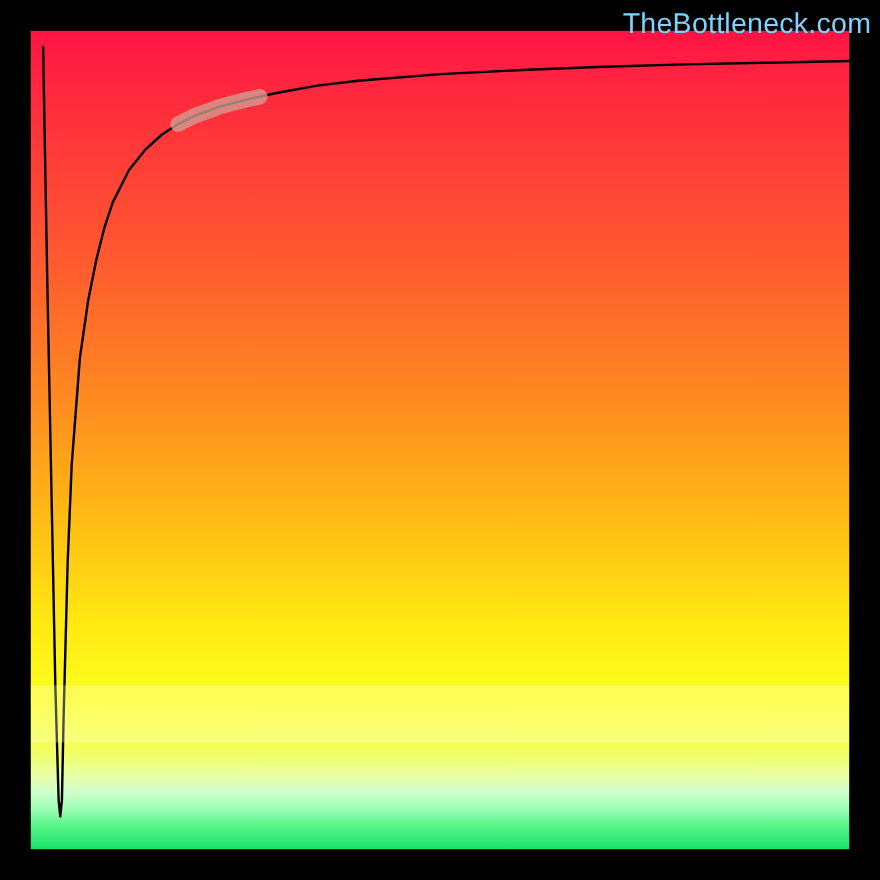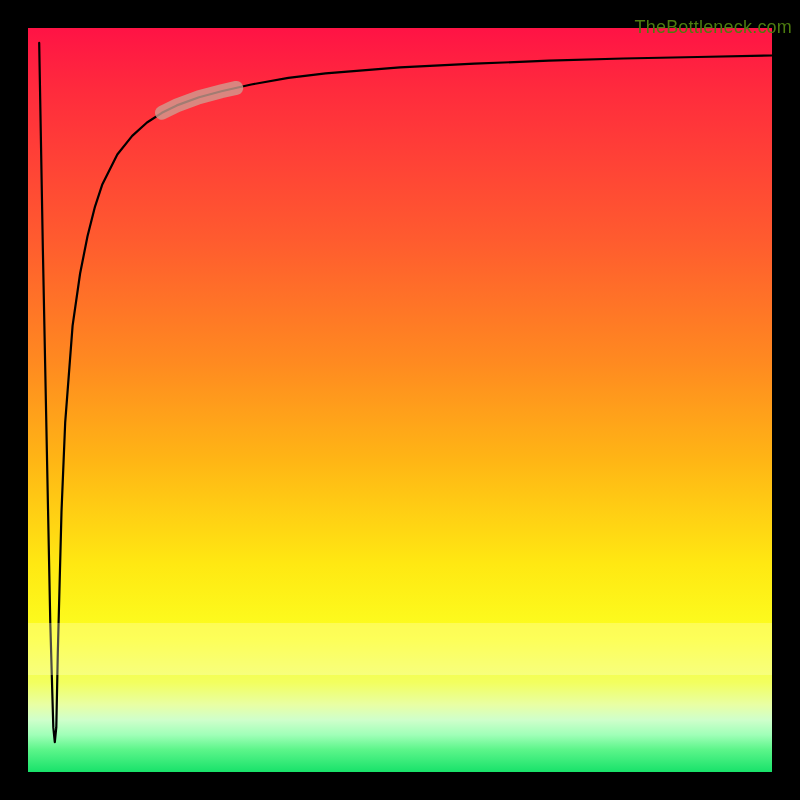--- a/index.html
+++ b/index.html
@@ -49,24 +49,24 @@
     background: rgba(255,255,220,0.30);
     pointer-events: none;
   }
   svg.curve {
     position: absolute;
     left: 0; top: 0;
     width: 100%; height: 100%;
   }
   .watermark {
     position: absolute;
-    top: 17px;
+    top: 6px;
     right: 8px;
-    color: #4d7c0f;
-    font-size: 18px;
+    color: #7dd3fc;
+    font-size: 26px;
     font-weight: 500;
     letter-spacing: 0.2px;
     user-select: none;
   }
 </style>
 </head>
 <body>
 
 <div class="stage">
   <div class="plot-area">

